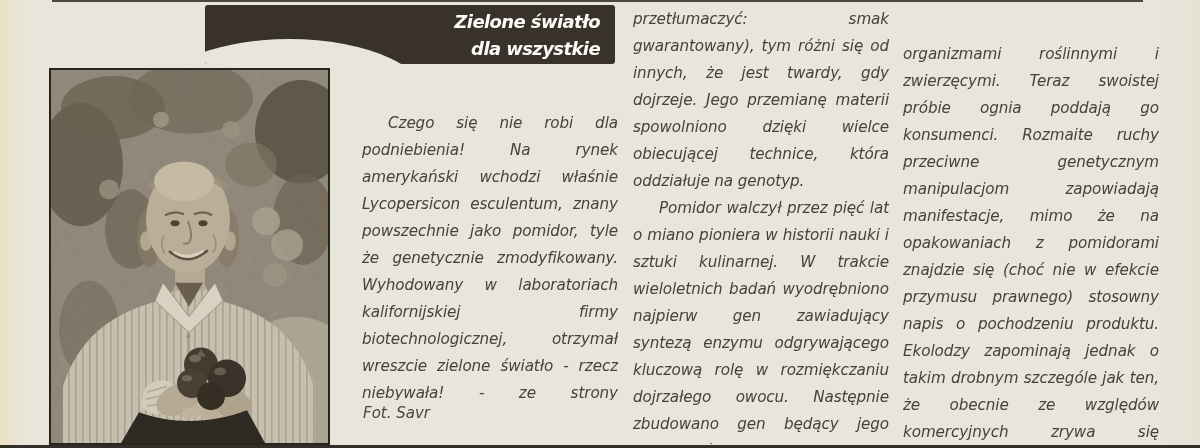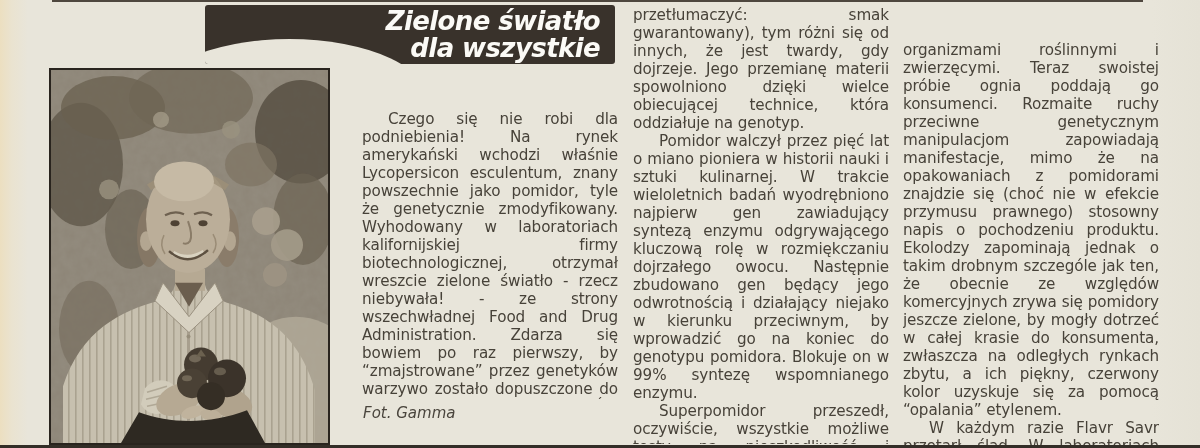--- a/index.html
+++ b/index.html
@@ -14,28 +14,28 @@
   .photo{position:absolute;left:49px;top:68px;width:277px;height:373px;margin:0;
          border:2px solid #29241e;background:#8d8577;}
   .photo svg{display:block;width:100%;height:100%;}
 
   .banner{position:absolute;left:205px;top:5px;width:410px;height:59px;
           background:#39322b;border-radius:3px;overflow:hidden;}
   .banner-arc{position:absolute;left:-58px;top:34px;width:285px;height:132px;
           border-radius:50%;background:#e8e5da;}
   .title{position:absolute;right:15px;top:3px;margin:0;text-align:right;
          font-style:italic;font-weight:bold;color:#fbfaf6;
-         font-size:26px;line-height:27px;letter-spacing:-0.6px;}
+         font-size:18px;line-height:27px;letter-spacing:-0.6px;}
   .title .tl{display:block;}
 
   .caption{position:absolute;left:363px;top:404px;font-style:italic;
            font-size:15px;color:#4a453d;}
 
-  .col{position:absolute;width:256px;text-align:justify;
-       font-size:15.2px;line-height:18px;color:#474239;letter-spacing:-0.1px;
+  .col{position:absolute;width:256px;text-align:justify;font-style:italic;
+       font-size:15.2px;line-height:27px;color:#474239;letter-spacing:-0.1px;
        overflow:hidden;hyphens:auto;-webkit-hyphens:auto;}
   .col-1{left:362px;top:110px;height:290px;}
   .col-2{left:633px;top:6px;height:438px;}
   .col-3{left:903px;top:21px;height:438px;margin-top:20px;}
   .para{margin:0;}
   .para.indent{text-indent:26px;}
 </style>
 </head>
 <body>
 
@@ -127,21 +127,21 @@
   </figure>
 
   <div class="banner">
     <div class="banner-arc"></div>
     <h1 class="title">
       <span class="tl">Zielone światło</span>
       <span class="tl">dla wszystkie</span>
     </h1>
   </div>
 
-  <div class="caption">Fot. Gamma</div>
+  <div class="caption">Fot. Savr</div>
 
   <div class="col col-1" id="col-0" lang="pl">
       <p class="para indent">Czego się nie robi dla podniebienia! Na rynek amerykański wchodzi właśnie Lycopersicon esculentum, znany powszechnie jako pomidor, tyle że genetycznie zmodyfikowany. Wyhodowany w laboratoriach kalifornijskiej firmy biotechnologicznej, otrzymał wreszcie zielone światło - rzecz niebywała! - ze strony wszechwładnej Food and Drug Administration. Zdarza się bowiem po raz pierwszy, by “zmajstrowane” przez genetyków warzywo zostało dopuszczone do powszechnego spożycia. Ów pomidor, nazwany Flavr Savr (od flavor saver, co można by</p>
     </div>
   <div class="col col-2" id="col-1" lang="pl">
       <p class="para">przetłumaczyć: smak gwarantowany), tym różni się od innych, że jest twardy, gdy dojrzeje. Jego przemianę materii spowolniono dzięki wielce obiecującej technice, która oddziałuje na genotyp.</p>
       <p class="para indent">Pomidor walczył przez pięć lat o miano pioniera w historii nauki i sztuki kulinarnej. W trakcie wieloletnich badań wyodrębniono najpierw gen zawiadujący syntezą enzymu odgrywającego kluczową rolę w rozmiękczaniu dojrzałego owocu. Następnie zbudowano gen będący jego odwrotnością i działający niejako w kierunku przeciwnym, by wprowadzić go na koniec do genotypu pomidora. Blokuje on w 99% syntezę wspomnianego enzymu.</p>
       <p class="para indent">Superpomidor przeszedł, oczywiście, wszystkie możliwe testy na nieszkodliwość i współżycie z innymi</p>
     </div>
   <div class="col col-3" id="col-2" lang="pl">

